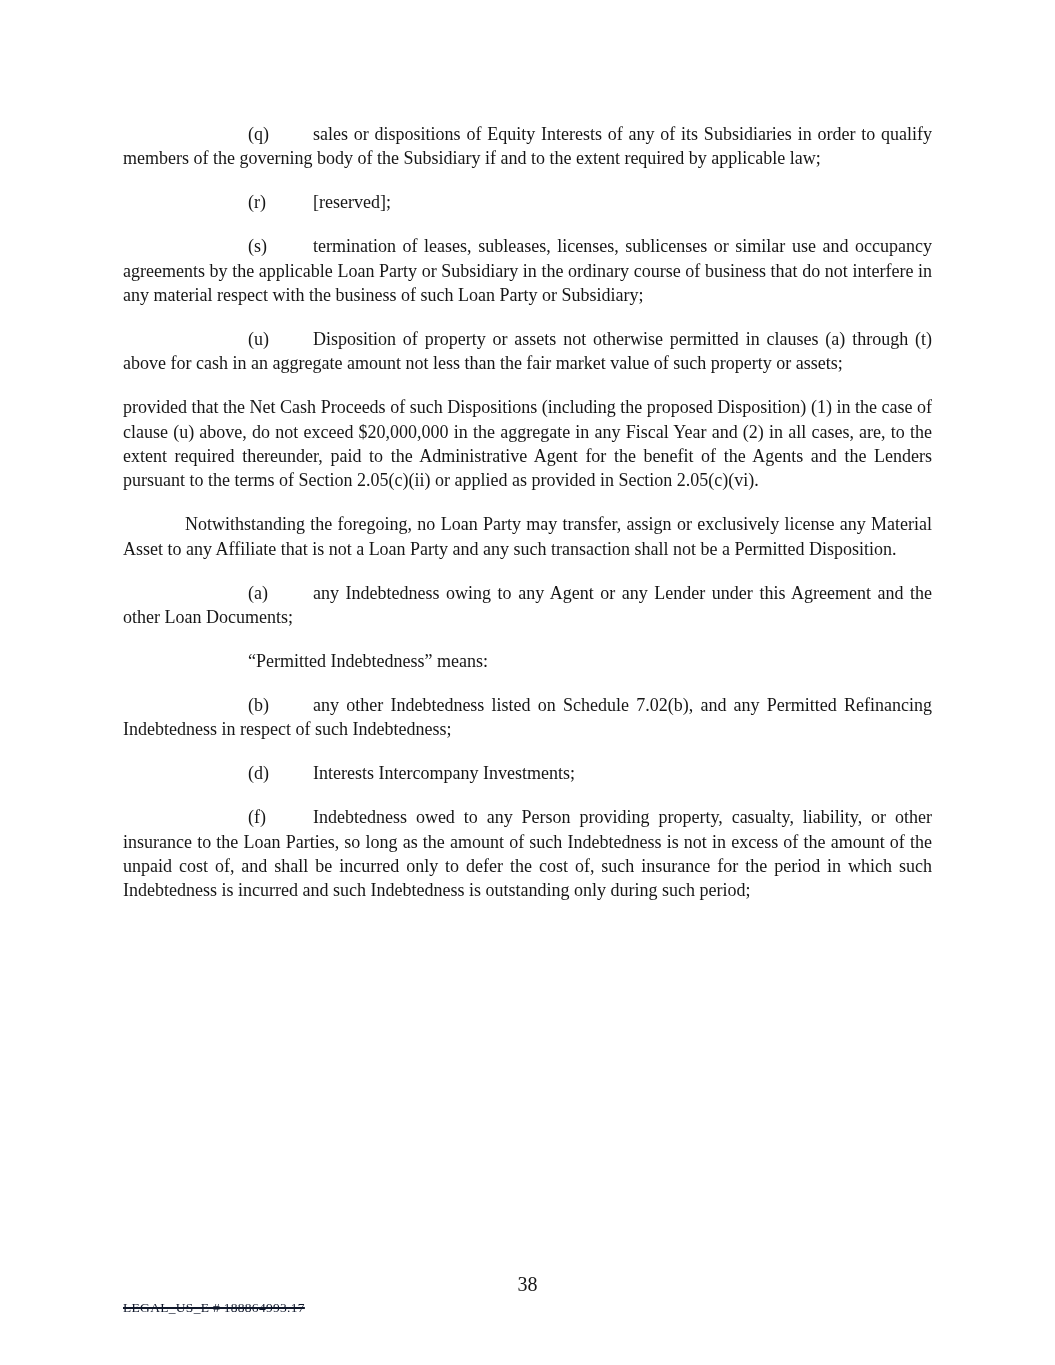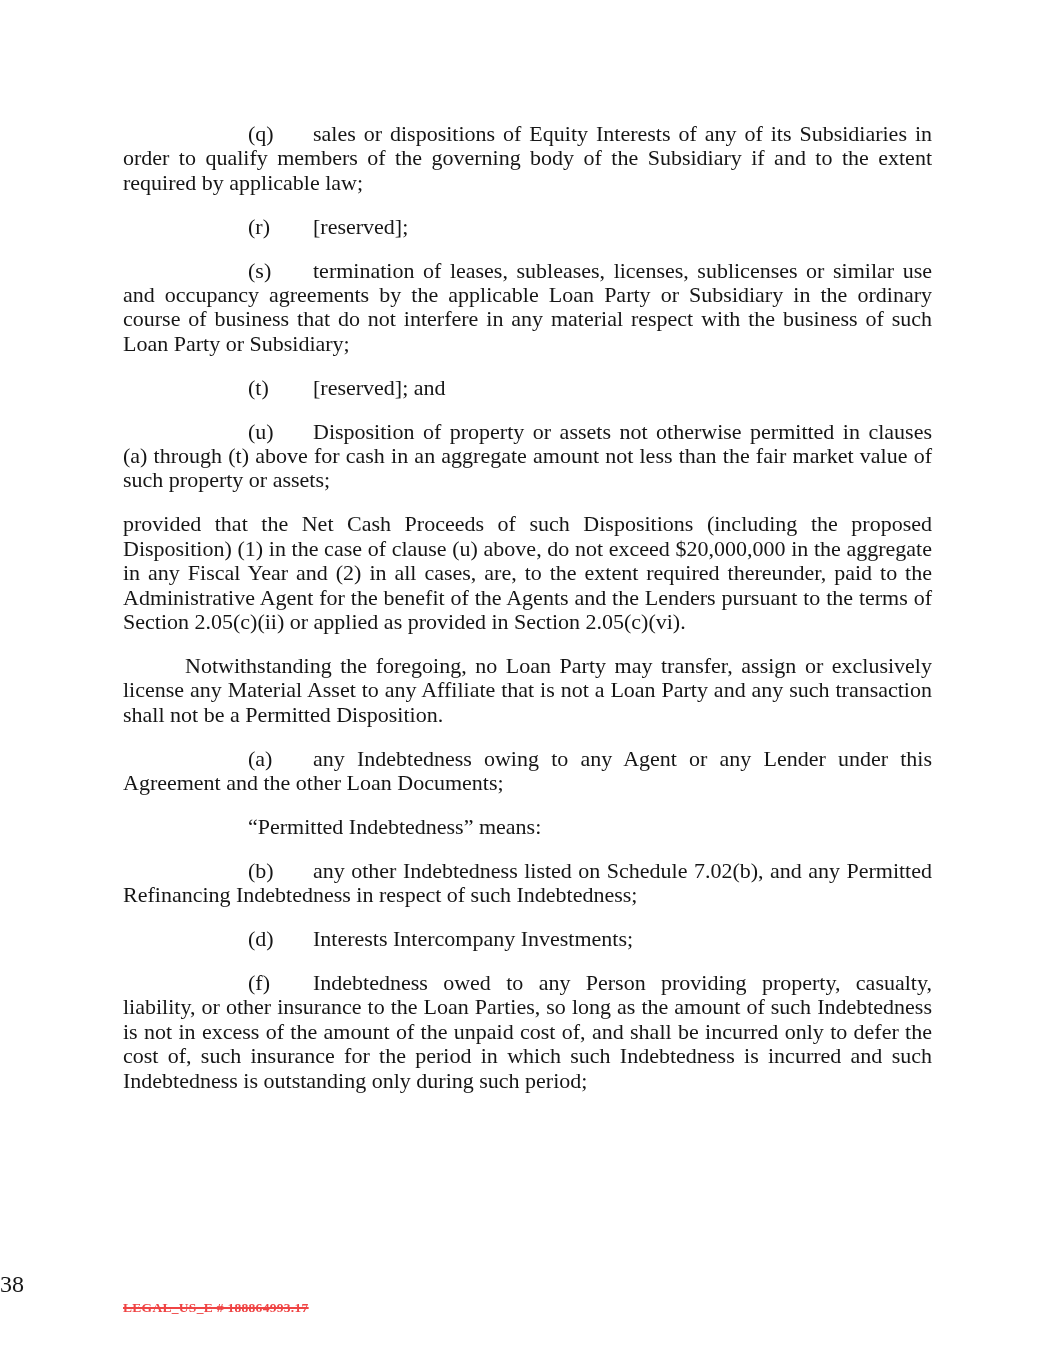--- a/index.html
+++ b/index.html
@@ -15,21 +15,21 @@
     background: #ffffff;
     font-family: "Liberation Serif", serif;
     color: #161616;
     overflow: hidden;
   }
   .doc-body {
     position: absolute;
     left: 123px;
     width: 809px;
     top: 122px;
-    font-size: 22px;
+    font-size: 18px;
     line-height: 24.4px;
     text-align: justify;
   }
   p.para {
     margin: 0 0 19.5px 0;
     padding: 0;
   }
   p.kind-indented { text-indent: 62px; }
   p.kind-definition { text-indent: 125px; }
   .tab-spacer {
@@ -43,45 +43,44 @@
   }
   .u {
     text-decoration-thickness: 1.5px;
     text-underline-offset: 3px;
   }
   .page-number {
     position: absolute;
     top: 1272px;
     left: 0;
     width: 100%;
-    text-align: left;
-    font-size: 24px;
+    text-align: center;
+    font-size: 20px;
     line-height: 24px;
   }
   .footer-id {
     position: absolute;
     top: 1300px;
     left: 123px;
     font-size: 13.5px;
-    font-weight: bold;
+    font-weight: normal;
     letter-spacing: 0.3px;
-    color: #ef4444;
+    color: #0f172a;
     text-decoration: line-through;
     text-decoration-thickness: 2px;
   }
 </style>
 </head>
 <body>
 
 <div class="page">
   <main class="doc-body" id="doc-body">
       <p class="para kind-clause"><span class="tab-spacer"></span><span class="clause-label">(q)</span><span>sales or dispositions of Equity Interests of any of its Subsidiaries in order to qualify members of the governing body of the Subsidiary if and to the extent required by applicable law;</span></p>
       <p class="para kind-clause"><span class="tab-spacer"></span><span class="clause-label">(r)</span><span>[reserved];</span></p>
       <p class="para kind-clause"><span class="tab-spacer"></span><span class="clause-label">(s)</span><span>termination of leases, subleases, licenses, sublicenses or similar use and occupancy agreements by the applicable Loan Party or Subsidiary in the ordinary course of business that do not interfere in any material respect with the business of such Loan Party or Subsidiary;</span></p>
-      <p class="para kind-clause"><span class="tab-spacer"></span><span class="clause-label">(t)</span><span>[reserved]; and</span></p>
       <p class="para kind-clause"><span class="tab-spacer"></span><span class="clause-label">(u)</span><span>Disposition of property or assets not otherwise permitted in clauses (a) through (t) above for cash in an aggregate amount not less than the fair market value of such property or assets;</span></p>
       <p class="para kind-flush"><span class="u">provided</span><span> that the Net Cash Proceeds of such Dispositions (including the proposed Disposition) (1) in the case of clause (u) above, do not exceed $20,000,000 in the aggregate in any Fiscal Year and (2) in all cases, are, to the extent required thereunder, paid to the Administrative Agent for the benefit of the Agents and the Lenders pursuant to the terms of Section 2.05(c)(ii) or applied as provided in Section 2.05(c)(vi).</span></p>
       <p class="para kind-indented"><span>Notwithstanding the foregoing, no Loan Party may transfer, assign or exclusively license any Material Asset to any Affiliate that is not a Loan Party and any such transaction shall not be a Permitted Disposition.</span></p>
       <p class="para kind-clause"><span class="tab-spacer"></span><span class="clause-label">(a)</span><span>any Indebtedness owing to any Agent or any Lender under this Agreement and the other Loan Documents;</span></p>
       <p class="para kind-definition"><span>“</span><span class="u">Permitted Indebtedness</span><span>” means:</span></p>
       <p class="para kind-clause"><span class="tab-spacer"></span><span class="clause-label">(b)</span><span>any other Indebtedness listed on Schedule 7.02(b), and any Permitted Refinancing Indebtedness in respect of such Indebtedness;</span></p>
       <p class="para kind-clause"><span class="tab-spacer"></span><span class="clause-label">(d)</span><span>Interests Intercompany Investments;</span></p>
       <p class="para kind-clause"><span class="tab-spacer"></span><span class="clause-label">(f)</span><span>Indebtedness owed to any Person providing property, casualty, liability, or other insurance to the Loan Parties, so long as the amount of such Indebtedness is not in excess of the amount of the unpaid cost of, and shall be incurred only to defer the cost of, such insurance for the period in which such Indebtedness is incurred and such Indebtedness is outstanding only during such period;</span></p>
     </main>
 

